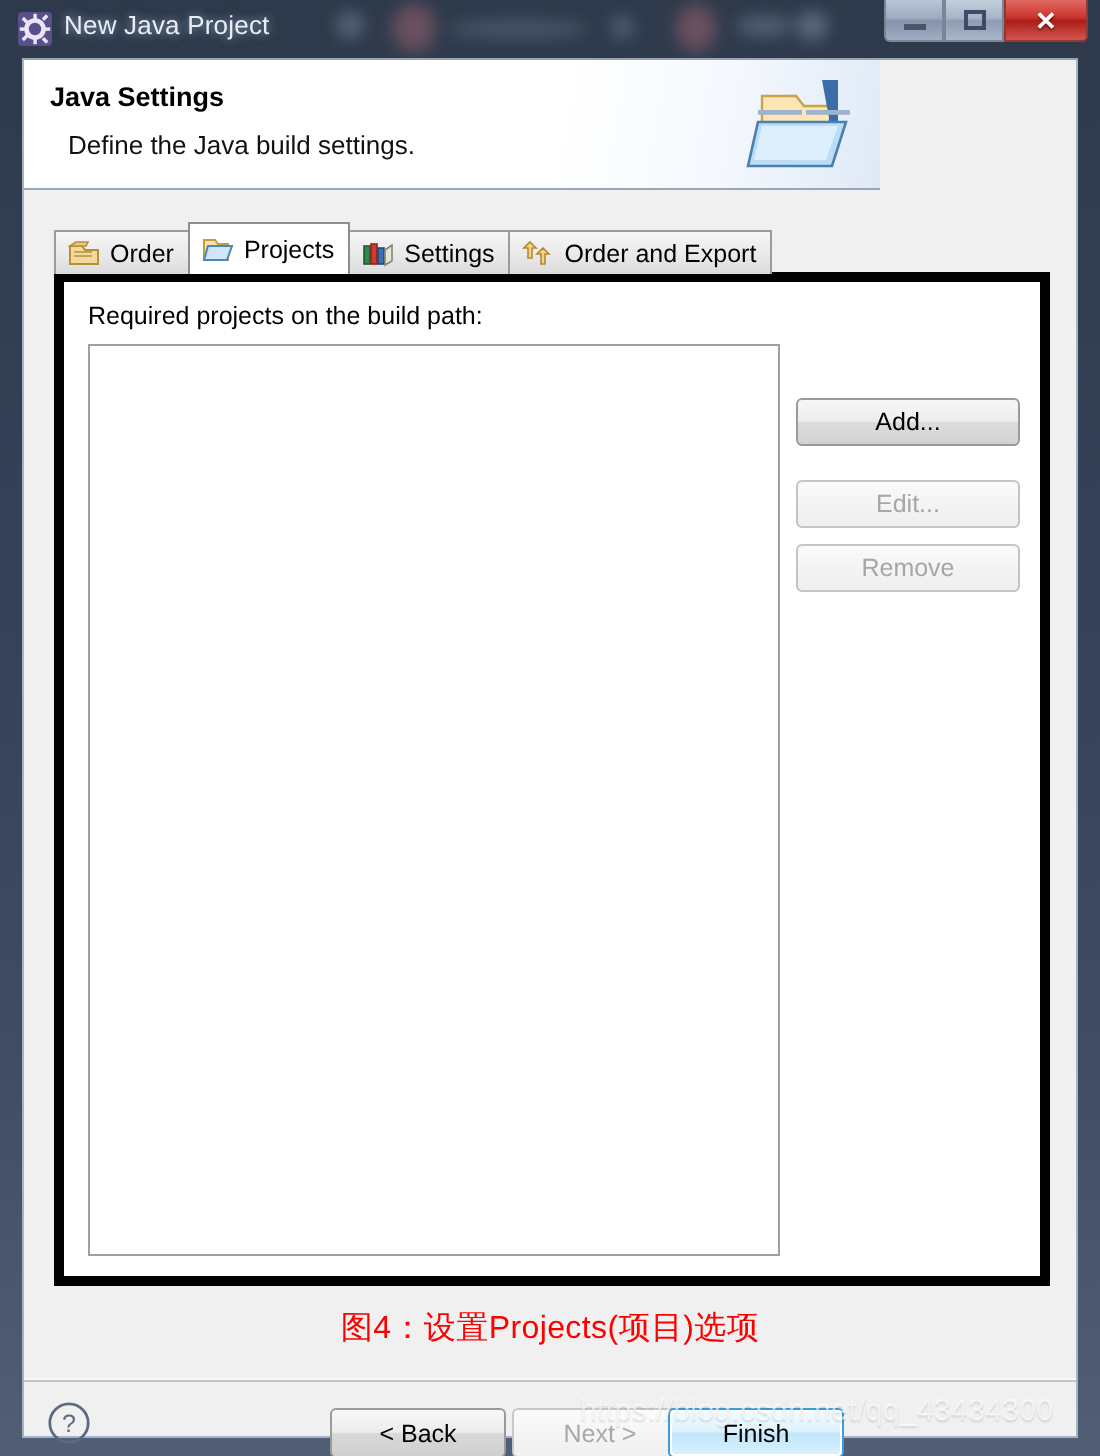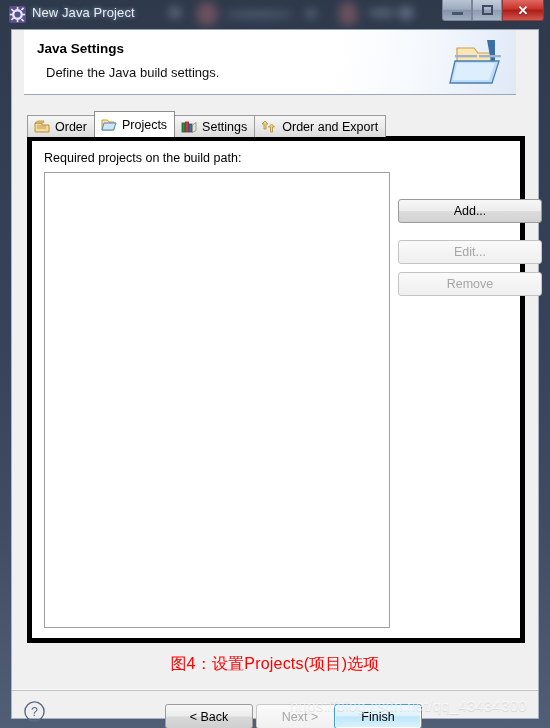--- a/index.html
+++ b/index.html
@@ -96,22 +96,22 @@
     width: 528px; height: 690px;
     background: #f0f0f0;
     border: 1px solid #a6b3c4;
     border-top: 1px solid #96a3b5;
     box-sizing: border-box;
   }
 
   
   #header {
     position: absolute;
-    left: 12px; top: 0;
-    width: 492px; height: 65px;
+    left: 0; top: 0;
+    width: 428px; height: 65px;
     background: linear-gradient(100deg,#ffffff 0%,#ffffff 62%,#f4f8fd 82%,#dfe9f6 100%);
     border-bottom: 1px solid #9aa7b8;
     box-sizing: border-box;
   }
   #header-title {
     position: absolute;
     left: 13px; top: 11px;
     font-size: 13.5px;
     font-weight: bold;
     color: #000;
@@ -187,21 +187,21 @@
     width: 346px; height: 456px;
     background: #ffffff;
     border: 1px solid #a0a0a0;
     box-sizing: border-box;
     overflow: hidden;
   }
 
   .side-btn {
     position: absolute;
     left: 366px;
-    width: 144px; height: 24px;
+    width: 112px; height: 24px;
     box-sizing: border-box;
     font-size: 12.5px;
     font-family: "Liberation Sans", sans-serif;
     color: #000;
     border: 1px solid #9a9a9a;
     border-radius: 3px;
     background: linear-gradient(180deg,#f7f7f7 0%,#ededed 48%,#dcdcdc 52%,#d2d2d2 100%);
     display: flex; align-items: center; justify-content: center;
   }
   .side-btn.disabled {

